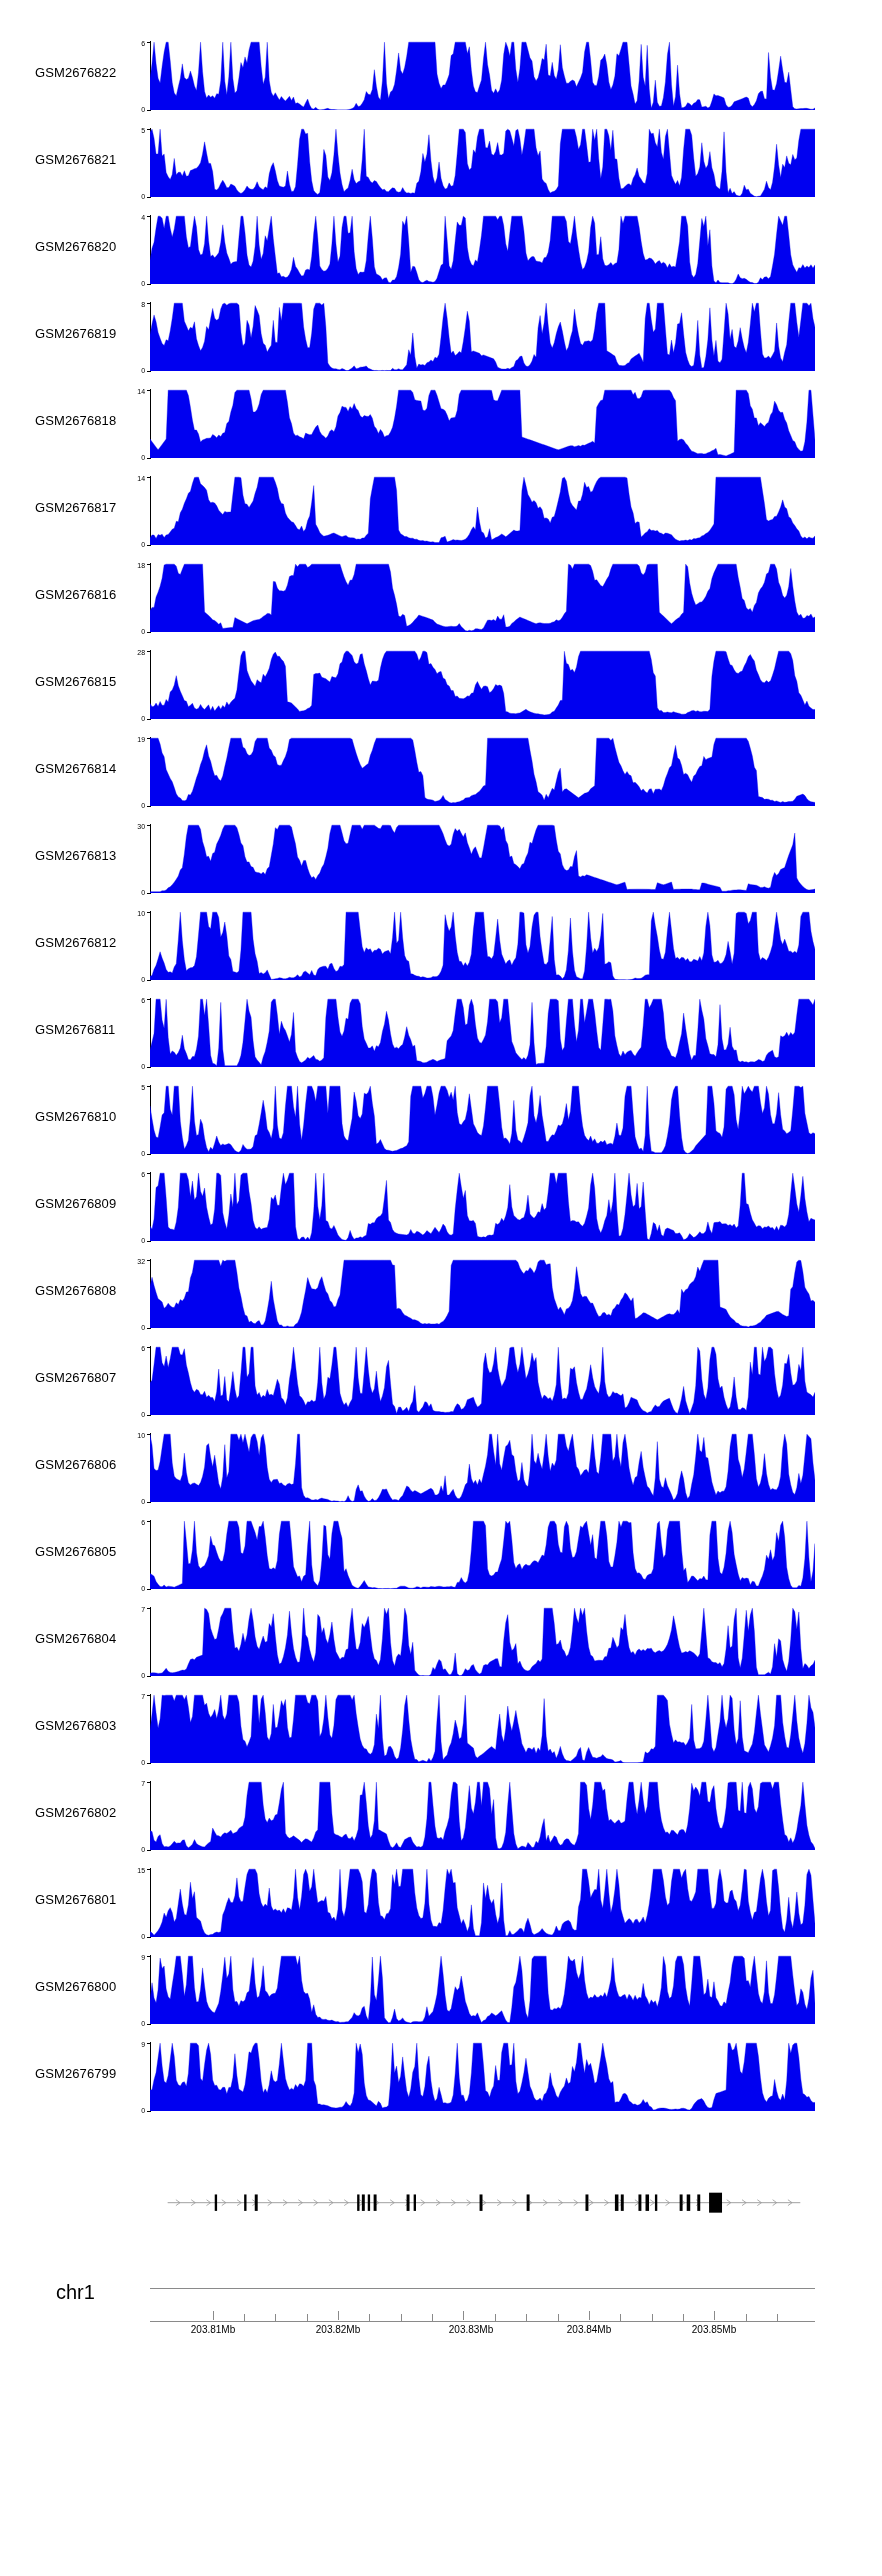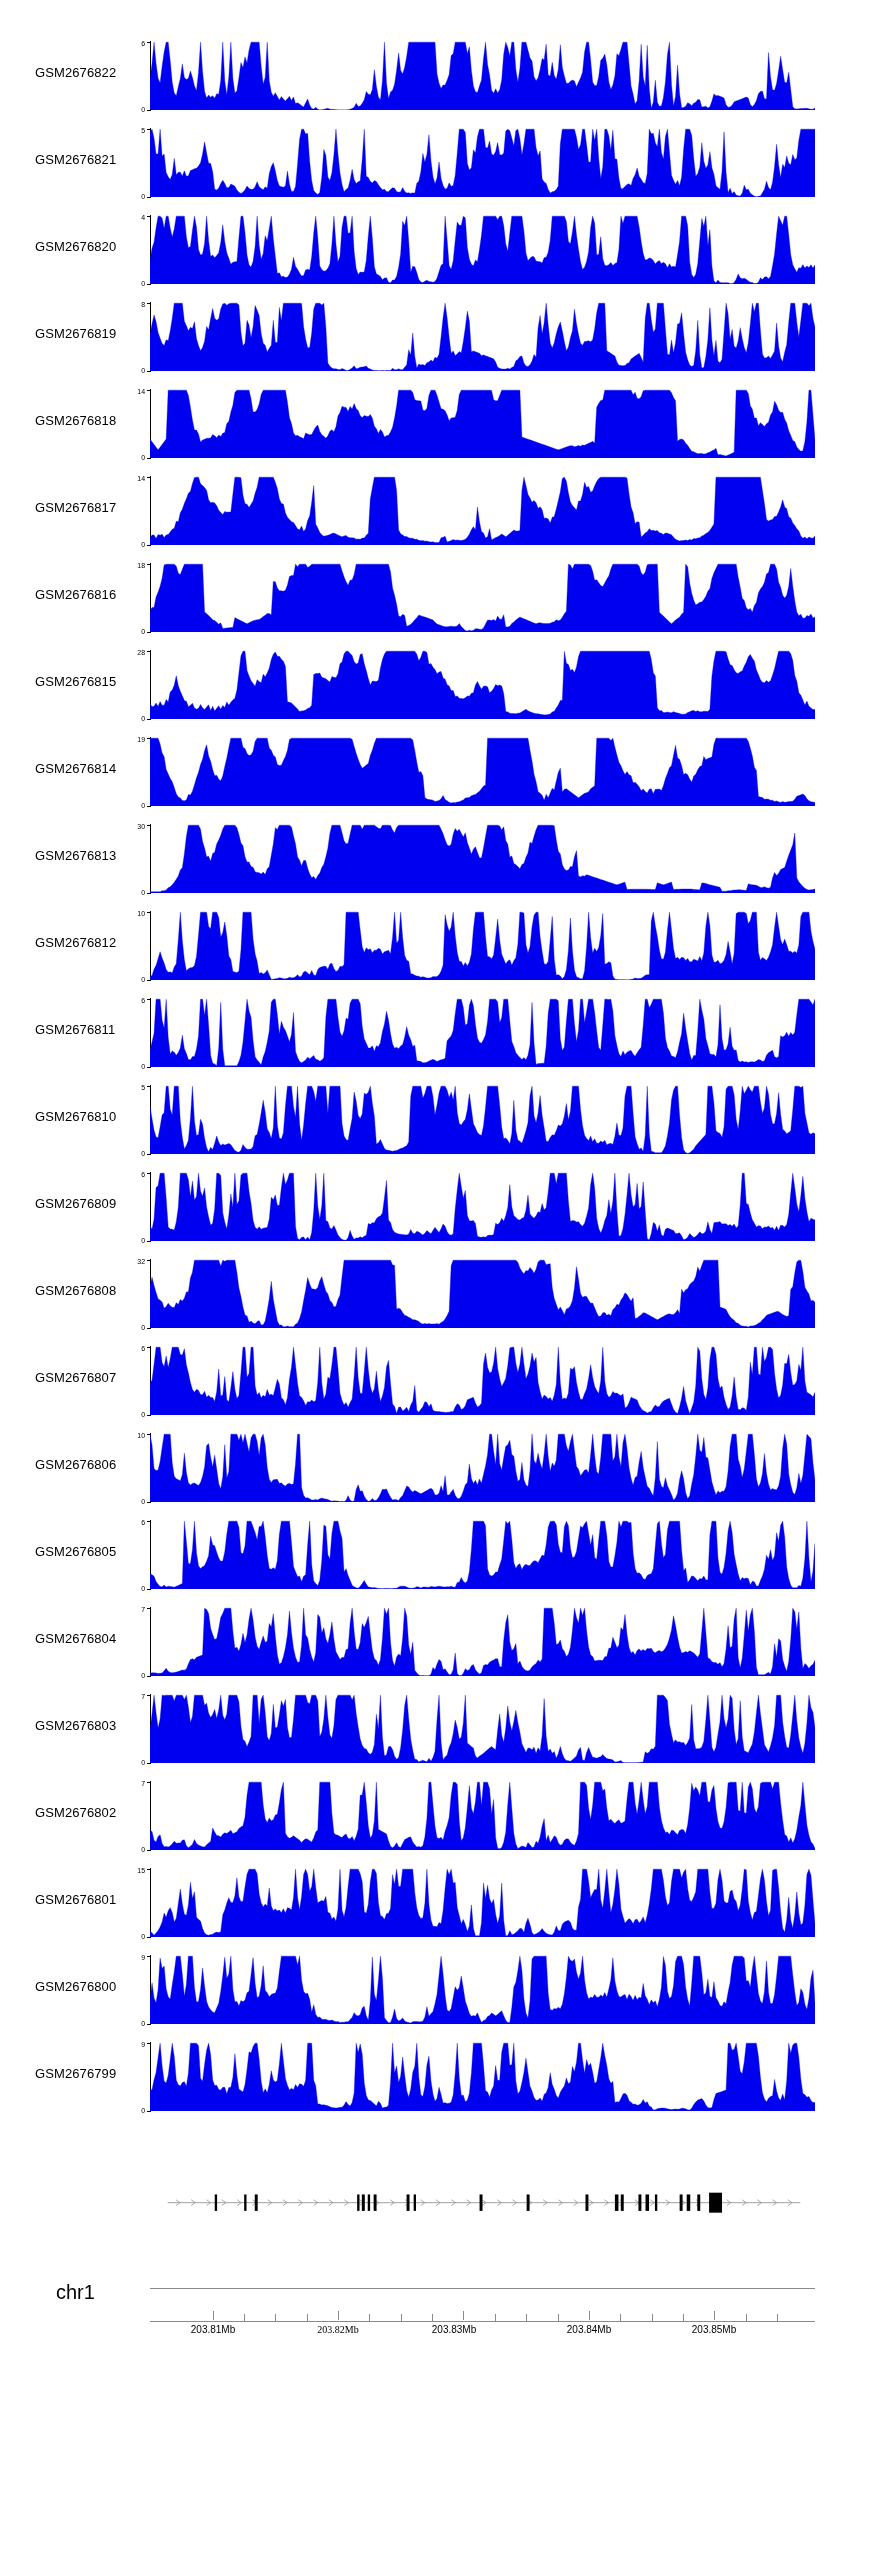--- a/index.html
+++ b/index.html
@@ -598,23 +598,23 @@
         <div class="chrom-tick" style="left: 376px;"></div>
         <div class="chrom-tick" style="left: 408px;"></div>
         <div class="chrom-tick" style="left: 470px;"></div>
         <div class="chrom-tick" style="left: 502px;"></div>
         <div class="chrom-tick" style="left: 533px;"></div>
         <div class="chrom-tick" style="left: 596px;"></div>
         <div class="chrom-tick" style="left: 627px;"></div>
         <div class="chrom-tick-major" style="left: 63px;"></div>
         <div class="chrom-tick-label" style="left: 63px;">203.81Mb</div>
         <div class="chrom-tick-major" style="left: 188px;"></div>
-        <div class="chrom-tick-label" style="left: 188px; font-family: Liberation Serif, serif;">203.82Mb</div>
+        <div class="chrom-tick-label" style="left: 188px;">203.82Mb</div>
         <div class="chrom-tick-major" style="left: 313px;"></div>
-        <div class="chrom-tick-label" style="left: 304px;">203.83Mb</div>
+        <div class="chrom-tick-label" style="left: 321px;">203.83Mb</div>
         <div class="chrom-tick-major" style="left: 439px;"></div>
         <div class="chrom-tick-label" style="left: 439px;">203.84Mb</div>
         <div class="chrom-tick-major" style="left: 564px;"></div>
         <div class="chrom-tick-label" style="left: 564px;">203.85Mb</div>
       </div>
   </div>
 
 </div>
 
 

